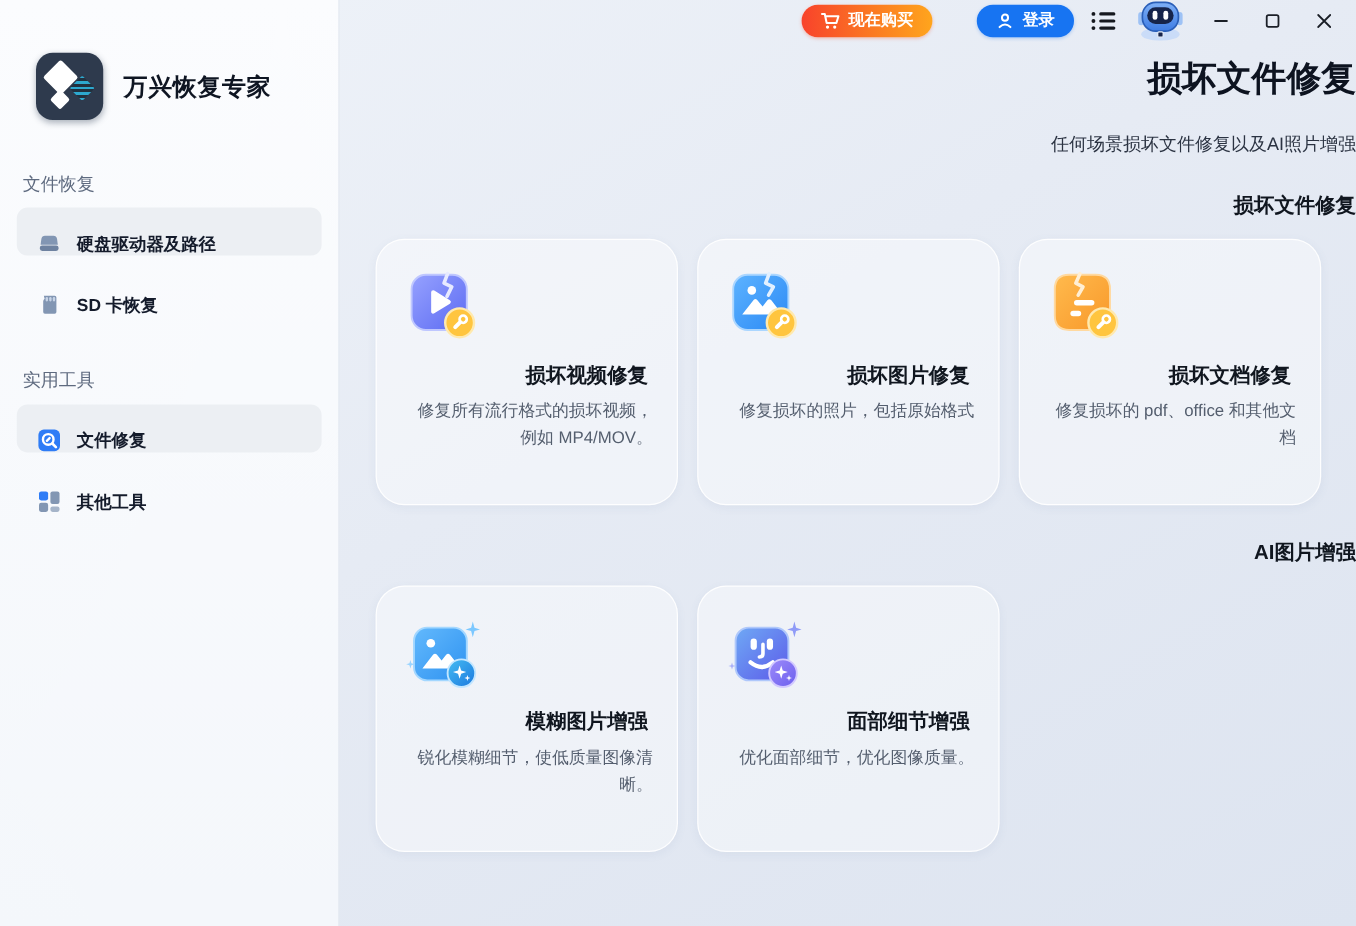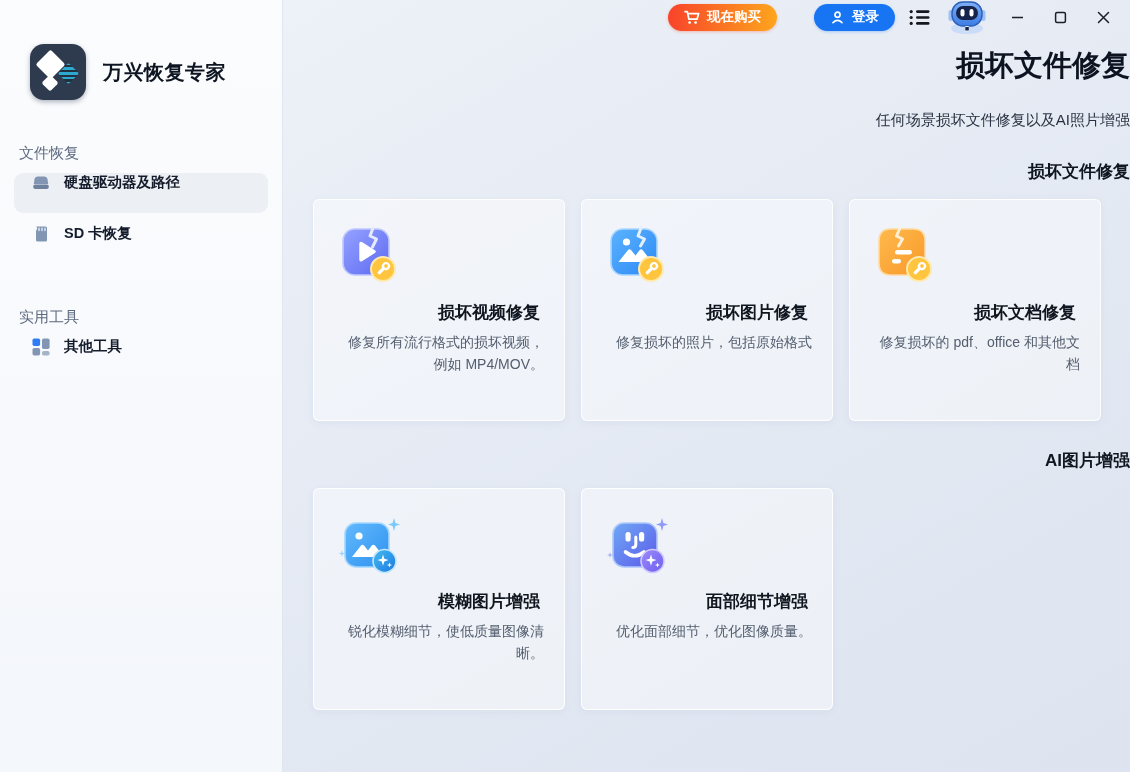--- a/index.html
+++ b/index.html
@@ -39,36 +39,36 @@
   }
   .logo .d1 { position:absolute; left:10px; top:10px; width:21px; height:21px; background:#fff; transform:rotate(45deg); border-radius:2px; }
   .logo .d2 { position:absolute; left:14px; top:33px; width:12px; height:12px; background:#fff; transform:rotate(45deg); border-radius:2px; }
   .logo .d3 { position:absolute; left:31px; top:22px; width:15px; height:15px; transform:rotate(45deg); border-radius:2px;
               background:repeating-linear-gradient(315deg,#2DA8CF 0 2.4px,#22313F 2.4px 4.8px); }
   .app-title { font-size:20px; font-weight:800; color:#0E1522; letter-spacing:.5px; }
 
   .section-label { margin:44px 0 10px 19px; font-size:15px; color:#5E6A7F; }
   .nav-list { padding:0 14px; }
   .nav-item {
-    height:40px; border-radius:9px; display:flex; align-items:flex-start; gap:13px;
+    height:40px; border-radius:9px; display:flex; align-items:flex-end; gap:13px;
     padding:0 17px; cursor:pointer; margin-bottom:11px;
   }
   .nav-item.active { background:#ECEFF3; }
   .nav-item .nav-ic { width:20px; height:20px; display:flex; align-items:center; justify-content:center; flex:0 0 auto; }
   .nav-item .nav-label { font-size:14.5px; font-weight:700; color:#141B2B; }
 
   
   .content { position:absolute; left:283px; top:0; width:847px; height:772px; padding:46px 0 0 30px;text-align:right; }
   .page-title { font-size:29px; font-weight:800; color:#0D1320; }
   .page-subtitle { margin-top:25px; font-size:15px; color:#2B3342; }
   .group-header { margin-top:30px; font-size:17px; font-weight:800; color:#10161F; }
   .group-header.second { margin-top:28px; }
   .card-row { display:flex; gap:16px; margin-top:16px; }
   .card {
-    width:252px; height:222px; border-radius:6px; padding:24px; cursor:pointer;
+    width:252px; height:222px; border-radius:24px; padding:24px; cursor:pointer;
     background:rgba(255,255,255,.42);
     border:1px solid rgba(255,255,255,.9);
     box-shadow:0 2px 8px rgba(90,110,150,.07);
   }
   .card-icon { width:64px; height:64px; }
   .card-title { font-size:17px; font-weight:800; color:#10161F; margin-top:13px; }
   .card-desc { font-size:14px; color:#545E6E; margin-top:8px; line-height:1.55; width:206px; }
 </style>
 </head>
 <body>
@@ -179,20 +179,33 @@
           <rect x="10" y="3.6" width="2" height="3.6" rx="0.9" fill="#C6D3E6"></rect>
           <rect x="13" y="3.6" width="2" height="3.6" rx="0.9" fill="#C6D3E6"></rect>
         </svg>
       </span>
       <span class="nav-label">SD 卡恢复</span>
     </div>
   </nav>
 
   <div class="section-label">实用工具</div>
   <nav class="nav-list">
+    <div class="nav-item active">
+      <span class="nav-ic">
+        <svg width="20" height="20" viewBox="0 0 20 20">
+          <rect x="1" y="1" width="18" height="18" rx="4.5" fill="#2E7CF6"></rect>
+          <circle cx="9.2" cy="9.2" r="4.4" fill="none" stroke="#fff" stroke-width="2"></circle>
+          <line x1="12.6" y1="12.6" x2="15.6" y2="15.6" stroke="#fff" stroke-width="2.2" stroke-linecap="round"></line>
+          <g transform="translate(9.2,9.2) rotate(45)">
+              <rect x="-1" y="-2.6" width="2" height="5.2" rx="1" fill="#fff"></rect>
+            </g>
+        </svg>
+      </span>
+      <span class="nav-label">文件修复</span>
+    </div>
     <div class="nav-item">
       <span class="nav-ic">
         <svg width="20" height="20" viewBox="0 0 20 20">
           <rect x="1.5" y="1.5" width="7.6" height="7.6" rx="1.8" fill="#2E7CF6"></rect>
           <rect x="11" y="1.5" width="7.6" height="10.6" rx="1.8" fill="#8296B3"></rect>
           <rect x="1.5" y="11" width="7.6" height="7.6" rx="1.8" fill="#8296B3"></rect>
           <rect x="11" y="14" width="7.6" height="4.6" rx="1.8" fill="#A5B4C9"></rect>
         </svg>
       </span>
       <span class="nav-label">其他工具</span>

